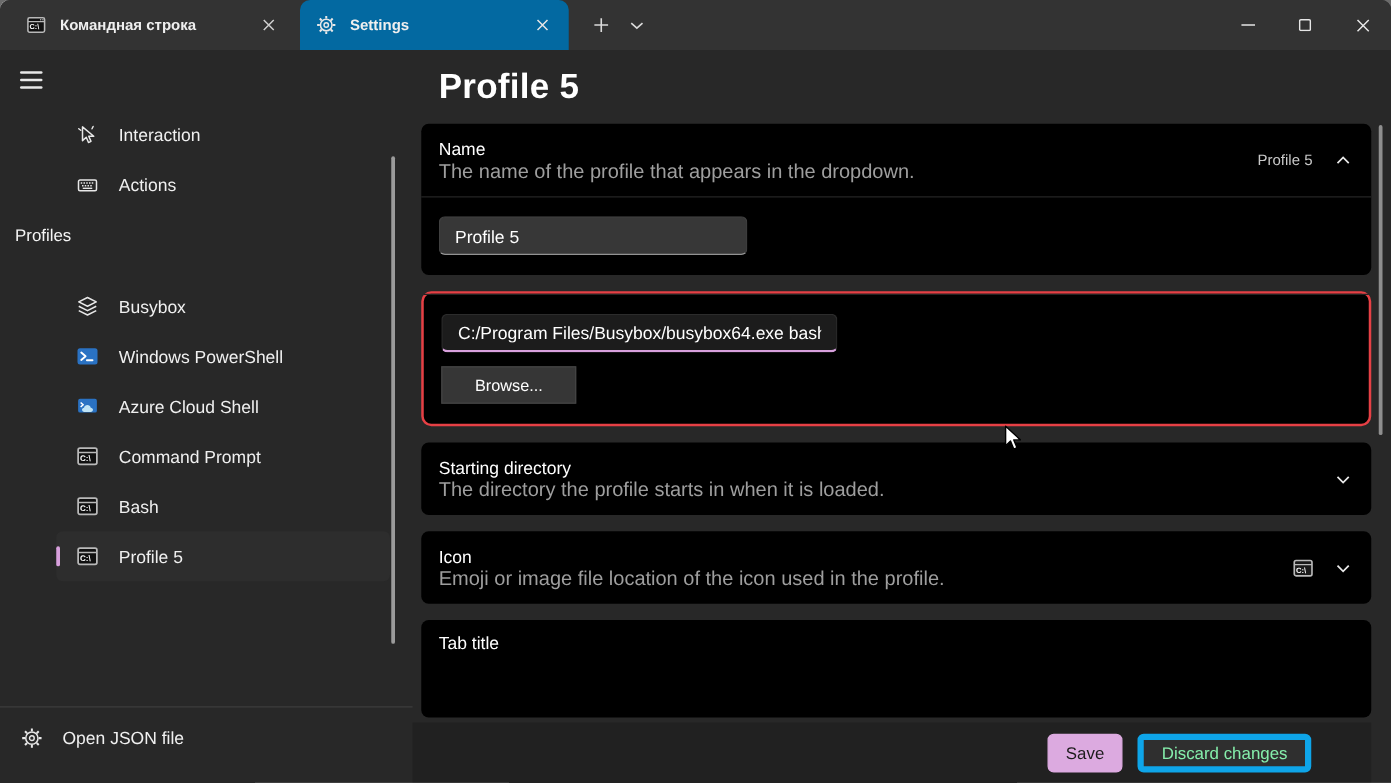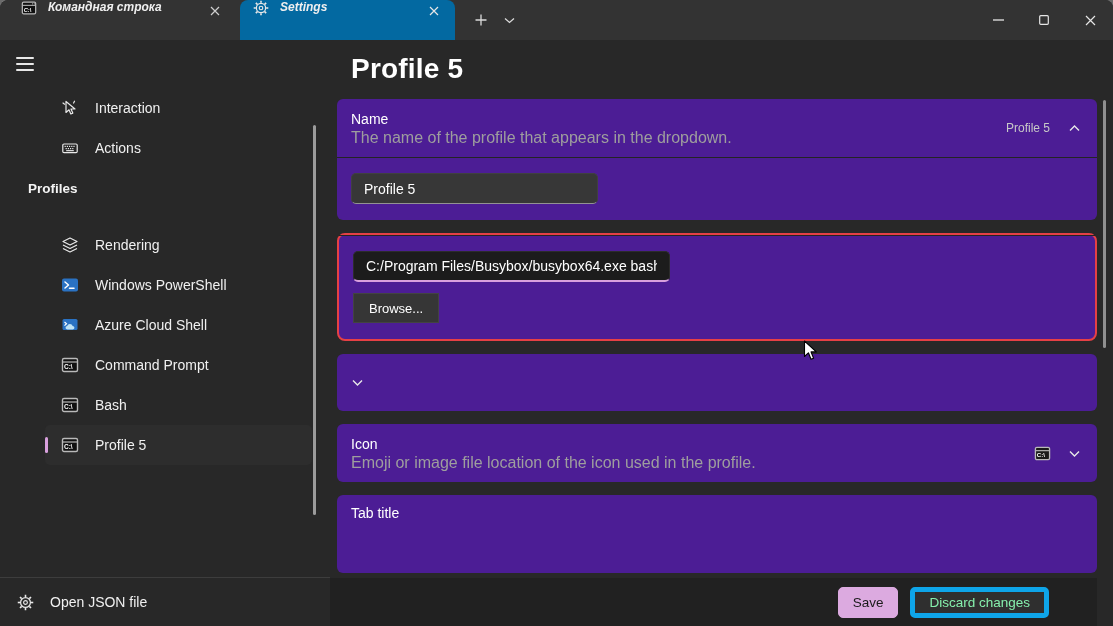--- a/index.html
+++ b/index.html
@@ -5,21 +5,21 @@
   * { box-sizing: border-box; margin: 0; padding: 0; }
   html,body { width:1113px; height:626px; overflow:hidden; background:#6b6b6b;
               font-family:"Liberation Sans","DejaVu Sans",sans-serif; }
   .corner-artifact { position:absolute; top:0; left:0; width:12px; height:12px;
                      background:#a9a9a9; border-top-left-radius:7px; z-index:0; }
   .window { position:absolute; inset:0; background:#282828; z-index:1;
             border-radius:8px 8px 0 0; overflow:hidden; color:#fff; }
 
   
   .titlebar { height:40px; background:#333333; display:flex; align-items:stretch; }
-  .tab { display:flex; gap:11px; padding:0 10px 0 13px; cursor:default;font-style:italic; }
+  .tab { display:flex; align-items:center; gap:11px; padding:0 10px 0 13px; cursor:default; }
   .tab .tab-label { font-size:12px; font-weight:600; color:#efefef; white-space:nowrap;
                     overflow:hidden; flex:1; }
   .tab-inactive { width:228px; margin-left:8px; }
   .tab-active { width:215px; margin-left:4px; background:#0369a1; border-radius:8px 8px 0 0; }
   .tab-close { width:22px; height:22px; border-radius:4px; display:flex; align-items:center;
                justify-content:center; flex:0 0 auto; }
   .tbar-btn { width:28px; height:26px; margin-top:7px; border-radius:4px; display:flex;
               align-items:center; justify-content:center; }
   .newtab { margin-left:12px; }
   .win-controls { margin-left:auto; display:flex; }
@@ -33,52 +33,52 @@
   
   .hamburger { margin:17px 0 0 16px; width:18px; height:14px; display:flex;
                flex-direction:column; justify-content:space-between; }
   .hamburger span { height:1.6px; background:#e8e8e8; border-radius:1px; }
   .nav { margin-top:17px;padding-left:40px; }
   .nav-item { height:40px; display:flex; align-items:center; gap:16px; padding-left:16px;
               font-size:14px; color:#f0f0f0; position:relative; margin:0 18px 0 5px;
               border-radius:5px; }
   .nav-item .nicon { width:18px; height:18px; flex:0 0 auto; display:flex;
                      align-items:center; justify-content:center; }
-  .nav-header { height:40px; display:flex; align-items:center; padding-left:28px;
-                font-size:13.5px; font-weight:700; color:#f4f4f4; }
+  .nav-header { height:40px; display:flex; align-items:center; padding-left:12px;
+                font-size:13.5px; font-weight:400; color:#f4f4f4; }
   .nav-item.selected { background:#2d2d2d; }
   .nav-item.selected::before { content:""; position:absolute; left:0; top:12px; bottom:12px;
                                width:3px; border-radius:2px; background:var(--accent,#d8a0dd); }
   .side-scroll { position:absolute; right:14px; top:85px; width:3px; height:390px;
                  background:#9b9b9b; border-radius:2px; }
-  .side-footer { position:absolute; left:0; right:0; bottom:0; height:49px;
+  .side-footer { position:absolute; left:0; right:0; bottom:12px; height:49px;
                  border-top:1px solid #3d3d3d; display:flex; align-items:center; }
 
   
   .page-title { font-size:28px; font-weight:600; letter-spacing:.2px;
                 margin:12px 0 13px 21px; line-height:34px; }
   .cards { margin:0 16px 0 7px; width:760px; }
-  .card { background:#4c1d95; border-radius:6px; }
+  .card { background:#000000; border-radius:6px; }
   .card + .card { margin-top:13px; }
   .card-header { display:flex; align-items:center; padding:11px 16px 11px 14px; min-height:57px; }
   .card-titles { flex:1; min-width:0; }
   .card-title { font-size:14px; color:#fff; line-height:19px; }
   .card-desc { font-size:16px; color:#9e9e9e; line-height:17px; margin-top:0; }
   .card-value { font-size:12px; color:#c8c8c8; margin-right:18px; white-space:nowrap; }
   .chev { width:13px; height:13px; flex:0 0 auto; }
   .card-body { border-top:1px solid #242424; padding:15px 14px 16px; }
   .card-error { border:2px solid var(--error,#e64045); border-radius:8px; }
   .txt-input { height:31px; border-radius:5px; padding:0 12px; font-size:14px; color:#fff;
                font-family:"Liberation Sans","DejaVu Sans",sans-serif; outline:none; display:block; }
   .input-rest { width:247px; background:#373737; border:1px solid #404040;
                 border-bottom:1px solid #939393; }
   .input-focus { width:317px; background:#1c1c1c; border:1px solid #2c2c2c;
                  border-bottom:2px solid var(--accent,#d8a0dd); }
   .btn { height:30px; border-radius:0; border:1px solid #434343; background:#363636;
-         color:#fff; font-size:13px; padding:0 15px;
+         color:#fff; font-size:13px; padding:0 26px;
          font-family:"Liberation Sans","DejaVu Sans",sans-serif; }
   .browse-btn { margin-top:11px; }
   .mini-icon { width:17px; height:17px; margin-right:17px; flex:0 0 auto; }
   .card-clipped { height:78px; overflow:hidden; padding:9px 16px 0 14px; }
   .main-scroll { position:absolute; right:7px; top:60px; width:3px; height:248px;
                  background:#8f8f8f; border-radius:2px; }
   .main-footer { position:absolute; left:0; right:16px; bottom:0; height:48px; background:#212121;
                  display:flex; align-items:center; justify-content:flex-end; gap:12px;
                  padding-right:48px; }
   .btn-save { background:var(--save,#dcaae0); border:1px solid var(--save,#dcaae0);
@@ -217,21 +217,21 @@
 
       <div class="nav">
         <div class="nav-item">
           <span class="nicon">
             <svg width="18" height="18" viewBox="0 0 18 18" fill="none" stroke="#e8e8e8" stroke-width="1.2" stroke-linejoin="round">
               <path d="M2 5.5 L9 2 L16 5.5 L9 9 Z"></path>
               <path d="M2 9 L9 12.5 L16 9"></path>
               <path d="M2 12.5 L9 16 L16 12.5"></path>
             </svg>
           </span>
-          <span>Rendering</span>
+          <span>Busybox</span>
         </div>
         <div class="nav-item">
           <span class="nicon">
             <svg width="18" height="18" viewBox="0 0 18 18">
               <rect x="1" y="2.5" width="16" height="13" rx="2" fill="#2a72c3"></rect>
               <polyline points="4,6 7.5,9 4,12" fill="none" stroke="#fff" stroke-width="1.5" stroke-linecap="round" stroke-linejoin="round"></polyline>
               <line x1="8.5" y1="12.2" x2="13" y2="12.2" stroke="#fff" stroke-width="1.5" stroke-linecap="round"></line>
             </svg>
           </span>
           <span>Windows PowerShell</span>
@@ -326,20 +326,24 @@
 
         <div class="card card-error">
           <div class="card-body">
             <input class="txt-input input-focus" type="text" value="C:/Program Files/Busybox/busybox64.exe bash" style="">
             <button class="btn browse-btn">Browse...</button>
           </div>
         </div>
 
         <div class="card">
           <div class="card-header">
+            <div class="card-titles">
+              <div class="card-title">Starting directory</div>
+              <div class="card-desc">The directory the profile starts in when it is loaded.</div>
+            </div>
             <svg class="chev" viewBox="0 0 13 13">
                 <polyline points="2,4.5 6.5,9 11,4.5" fill="none" stroke="#e8e8e8" stroke-width="1.4"></polyline>
               </svg>
           </div>
         </div>
 
         <div class="card">
           <div class="card-header">
             <div class="card-titles">
               <div class="card-title">Icon</div>

